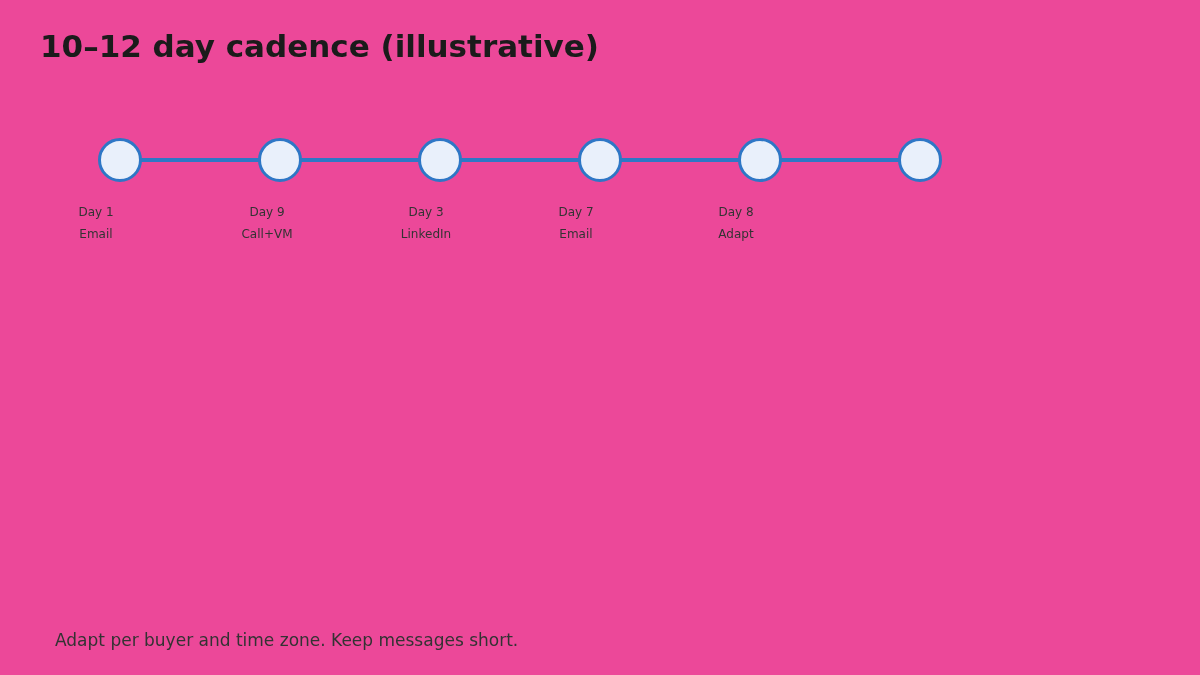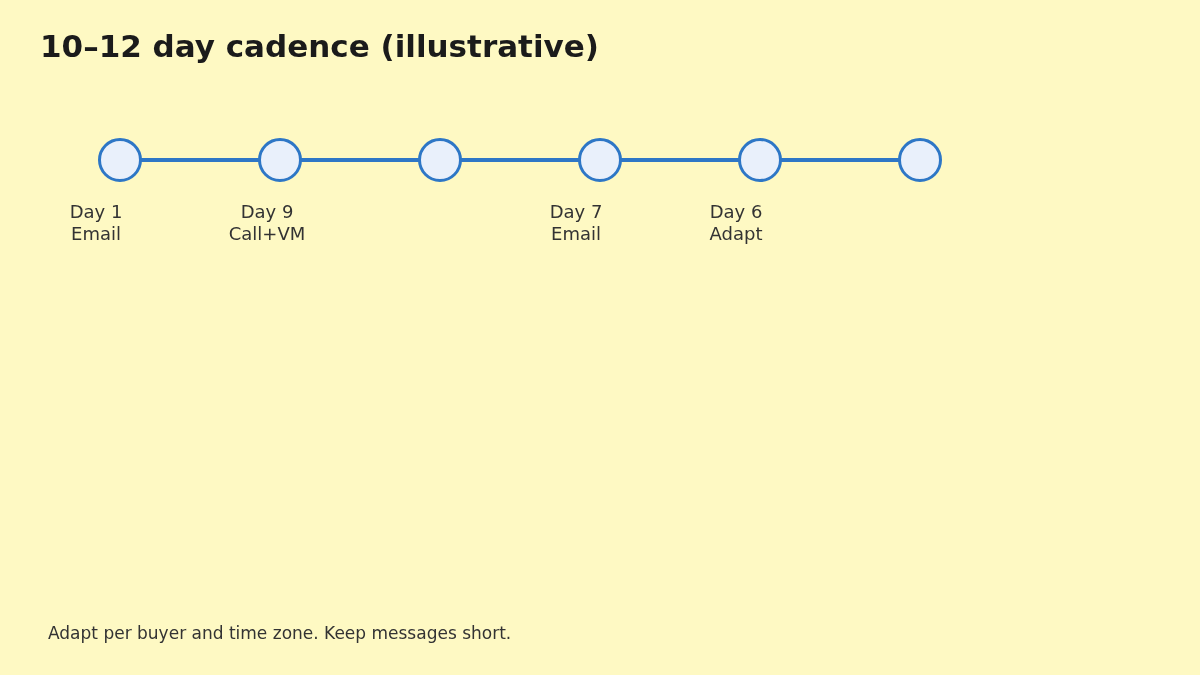--- a/index.html
+++ b/index.html
@@ -5,21 +5,21 @@
   html, body {
     margin: 0;
     padding: 0;
     background: #ffffff;
     font-family: "DejaVu Sans", sans-serif;
   }
   .canvas {
     position: relative;
     width: 1200px;
     height: 675px;
-    background: #fef9c3;
+    background: #ec4899;
     overflow: hidden;
   }
   .title {
     position: absolute;
     left: 40px;
     top: 28px;
     margin: 0;
     font-size: 31px;
     line-height: 1.2;
     font-weight: bold;
@@ -52,31 +52,31 @@
     border: 3.5px solid #2e77c6;
     border-radius: 50%;
     background: #e9f0fb;
     z-index: 2;
   }
   .step-label {
     position: absolute;
     top: 201px;
     transform: translateX(-50%);
     text-align: center;
-    font-size: 18px;
+    font-size: 12px;
     line-height: 22px;
     color: #333333;
     white-space: nowrap;
     z-index: 2;
   }
   .footer-note {
     position: absolute;
     left: 40px;
     top: 614px;
-    margin: 8px;
+    margin: 15px;
     font-size: 17px;
     line-height: 1.35;
     color: #333333;
   }
 </style>
 </head>
 <body>
 
 <div class="canvas">
 
@@ -96,28 +96,32 @@
     <div class="step-label" style="left:96px">
       <div>Day 1</div>
       <div>Email</div>
     </div>
 
     <div class="step-label" style="left:267px">
       <div>Day 9</div>
       <div>Call+VM</div>
     </div>
 
+    <div class="step-label" style="left:426px">
+      <div>Day 3</div>
+      <div>LinkedIn</div>
+    </div>
 
     <div class="step-label" style="left:576px">
       <div>Day 7</div>
       <div>Email</div>
     </div>
 
     <div class="step-label" style="left:736px">
-      <div>Day 6</div>
+      <div>Day 8</div>
       <div>Adapt</div>
     </div>
 
 
   </div>
 
   <p class="footer-note">Adapt per buyer and time zone. Keep messages short.</p>
 
 </div>
 

